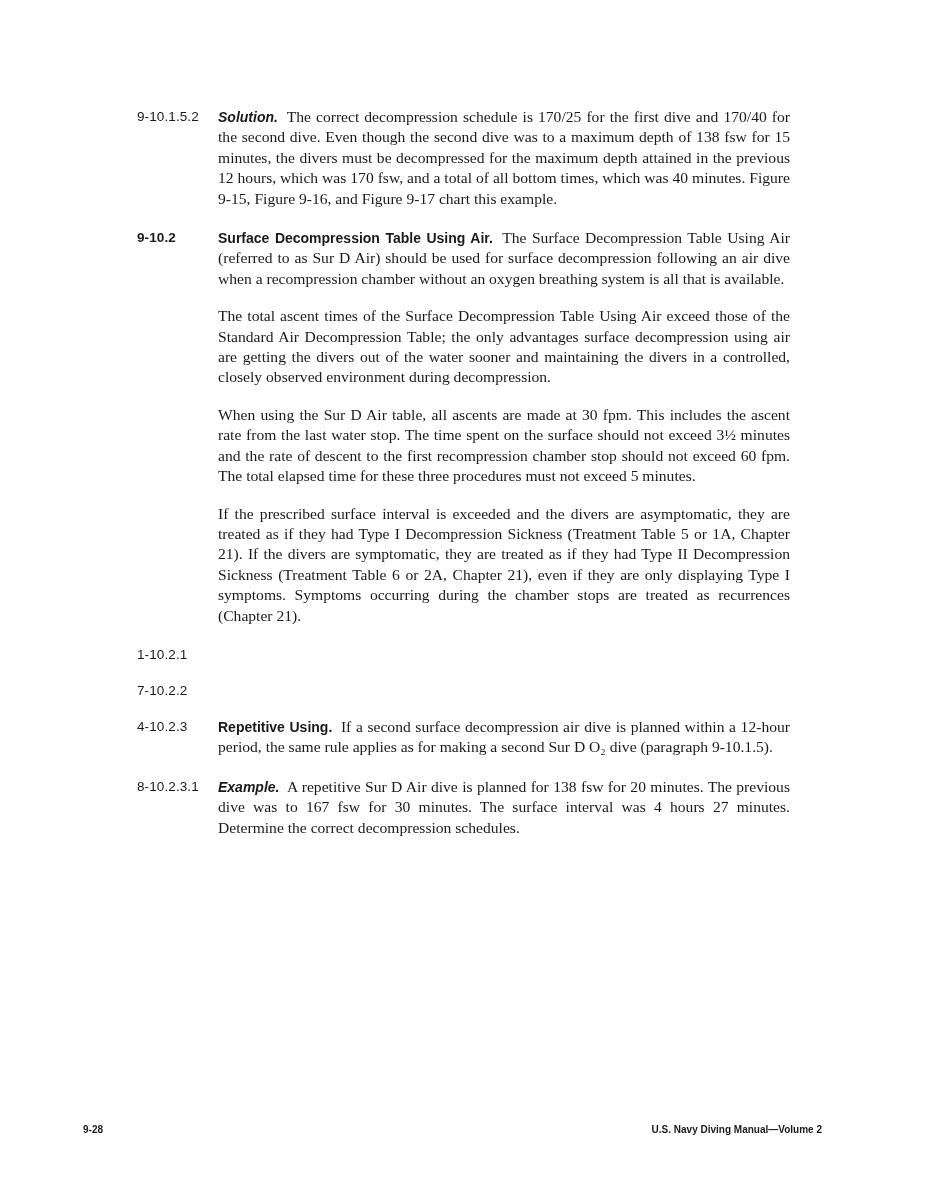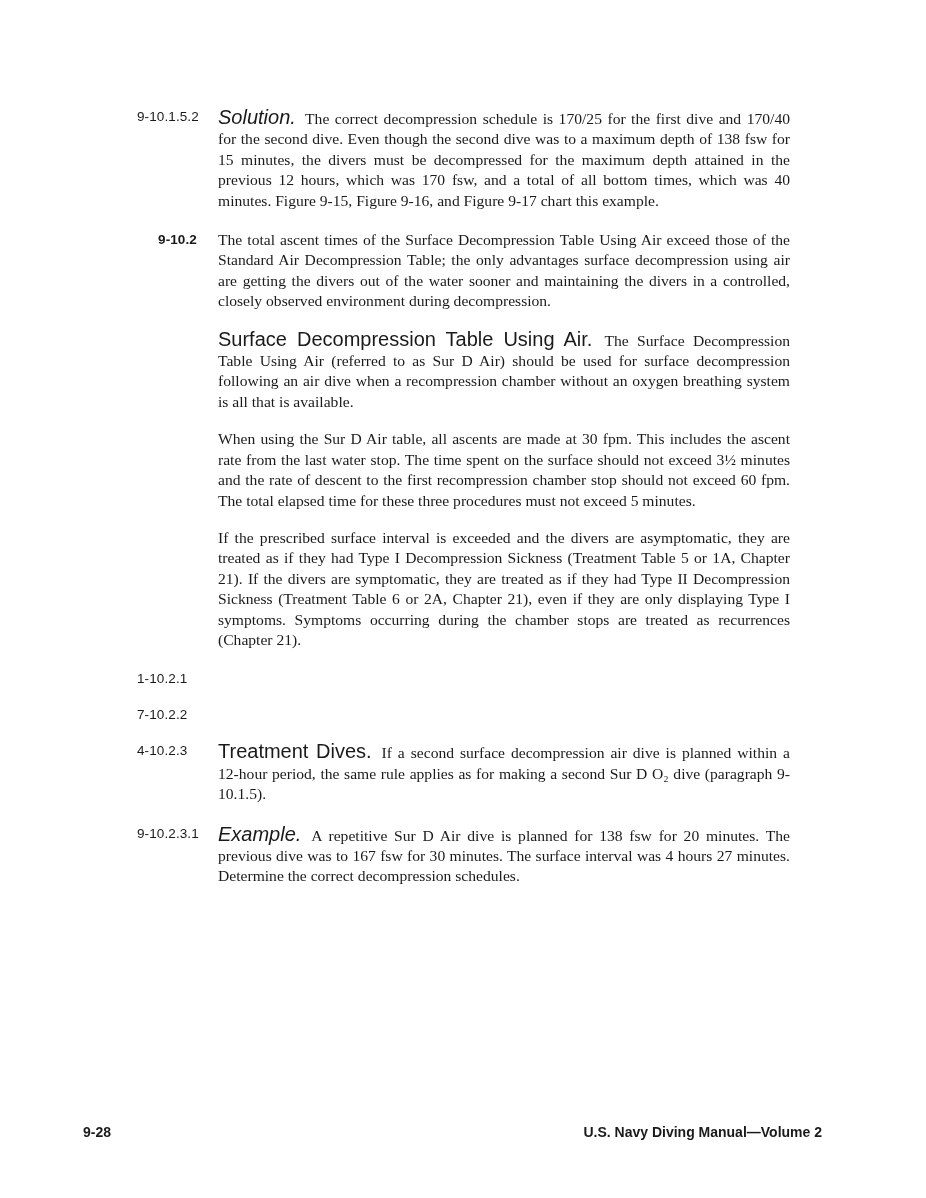--- a/index.html
+++ b/index.html
@@ -33,91 +33,90 @@
     width: 81px;
     font-family: "Liberation Sans", sans-serif;
     font-size: 13.5px;
     font-weight: 400;
     padding-top: 2px;
     letter-spacing: 0.1px;
     white-space: nowrap;
   }
   .section-number.bold {
     font-weight: 700;
-    text-align: center;
   }
   .section-body {
     flex: 1 1 auto;
     width: 572px;
     font-size: 15.6px;
     line-height: 20.4px;
   }
   .section-body p {
     margin: 0 0 17px 0;
     text-align: justify;
   }
   .section-body p:last-child {
     margin-bottom: 0;
   }
   .run-in-heading {
     font-family: "Liberation Sans", sans-serif;
-    font-weight: 400;
-    font-size: 20px;
+    font-weight: 700;
+    font-size: 14px;
     margin-right: 4px;
   }
   .run-in-heading.bold-italic {
     font-style: italic;
   }
   .footer {
     position: absolute;
     top: 1124px;
     left: 83px;
     right: 136px;
     display: flex;
     justify-content: space-between;
     align-items: baseline;
     font-family: "Liberation Sans", sans-serif;
-    font-size: 14px;
+    font-size: 10px;
     font-weight: 700;
   }
 </style>
 </head>
 <body>
 
 <div class="page">
   <div class="content">
       <div class="section">
         <div class="section-number">9-10.1.5.2</div>
         <div class="section-body">
           <p><span class="run-in-heading bold-italic">Solution.</span> The correct decompression schedule is 170/25 for the first dive and 170/40 for the second dive. Even though the second dive was to a maximum depth of 138 fsw for 15 minutes, the divers must be decompressed for the maximum depth attained in the previous 12 hours, which was 170 fsw, and a total of all bottom times, which was 40 minutes. Figure 9-15, Figure 9-16, and Figure 9-17 chart this example.</p>
         </div>
       </div>
       <div class="section">
         <div class="section-number bold">9-10.2</div>
         <div class="section-body">
+          <p><span class="run-in-heading bold">Surface Decompression Table Using Air.</span> The Surface Decompression Table Using Air (referred to as Sur D Air) should be used for surface decompression following an air dive when a recompression chamber without an oxygen breathing system is all that is available.</p>
           <p>The total ascent times of the Surface Decompression Table Using Air exceed those of the Standard Air Decompression Table; the only advantages surface decompression using air are getting the divers out of the water sooner and maintaining the divers in a controlled, closely observed environment during decompression.</p>
-          <p><span class="run-in-heading bold">Surface Decompression Table Using Air.</span> The Surface Decompression Table Using Air (referred to as Sur D Air) should be used for surface decompression following an air dive when a recompression chamber without an oxygen breathing system is all that is available.</p>
           <p>When using the Sur D Air table, all ascents are made at 30 fpm. This includes the ascent rate from the last water stop. The time spent on the surface should not exceed 3½ minutes and the rate of descent to the first recompression chamber stop should not exceed 60 fpm. The total elapsed time for these three procedures must not exceed 5 minutes.</p>
           <p>If the prescribed surface interval is exceeded and the divers are asymptomatic, they are treated as if they had Type I Decompression Sickness (Treatment Table 5 or 1A, Chapter 21). If the divers are symptomatic, they are treated as if they had Type II Decompression Sickness (Treatment Table 6 or 2A, Chapter 21), even if they are only displaying Type I symptoms. Symptoms occurring during the chamber stops are treated as recurrences (Chapter 21).</p>
         </div>
       </div>
       <div class="section">
         <div class="section-number">1-10.2.1</div>
       </div>
       <div class="section">
         <div class="section-number">7-10.2.2</div>
       </div>
       <div class="section">
         <div class="section-number">4-10.2.3</div>
         <div class="section-body">
-          <p><span class="run-in-heading bold">Treatment Dives.</span> If a second surface decompression air dive is planned within a 12-hour period, the same rule applies as for making a second Sur D O₂ dive (paragraph 9-10.1.5).</p>
+          <p><span class="run-in-heading bold">Repetitive Using.</span> If a second surface decompression air dive is planned within a 12-hour period, the same rule applies as for making a second Sur D O₂ dive (paragraph 9-10.1.5).</p>
         </div>
       </div>
       <div class="section">
-        <div class="section-number">9-10.2.3.1</div>
+        <div class="section-number">8-10.2.3.1</div>
         <div class="section-body">
           <p><span class="run-in-heading bold-italic">Example.</span> A repetitive Sur D Air dive is planned for 138 fsw for 20 minutes. The previous dive was to 167 fsw for 30 minutes. The surface interval was 4 hours 27 minutes. Determine the correct decompression schedules.</p>
         </div>
       </div>
     </div>
   <div class="footer">
     <span>9-28</span>
     <span>U.S. Navy Diving Manual—Volume 2</span>
   </div>
 </div>

